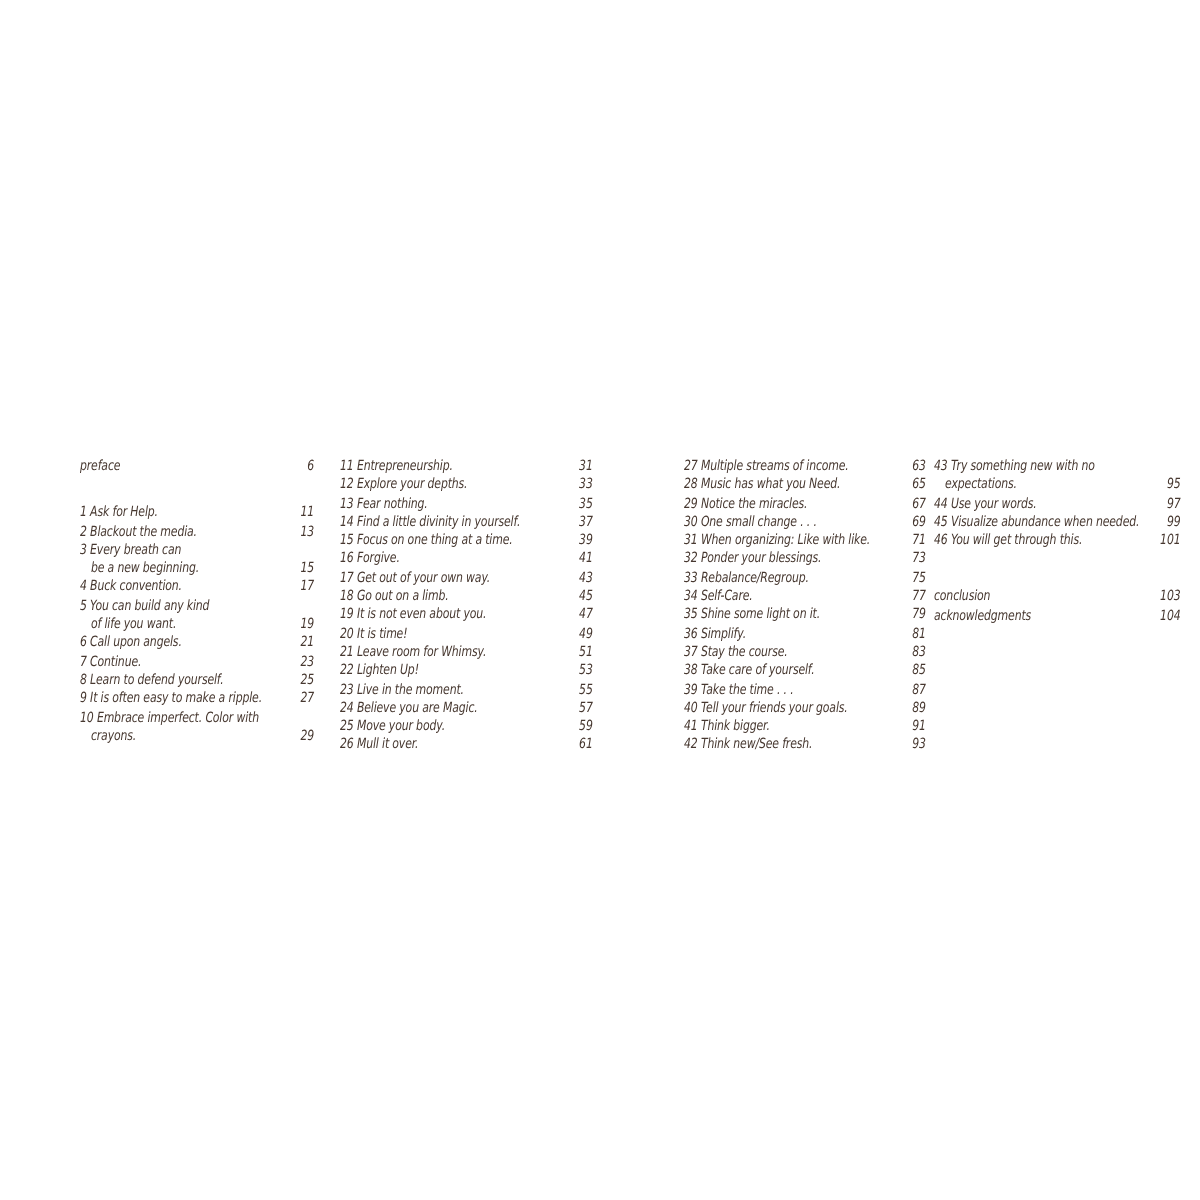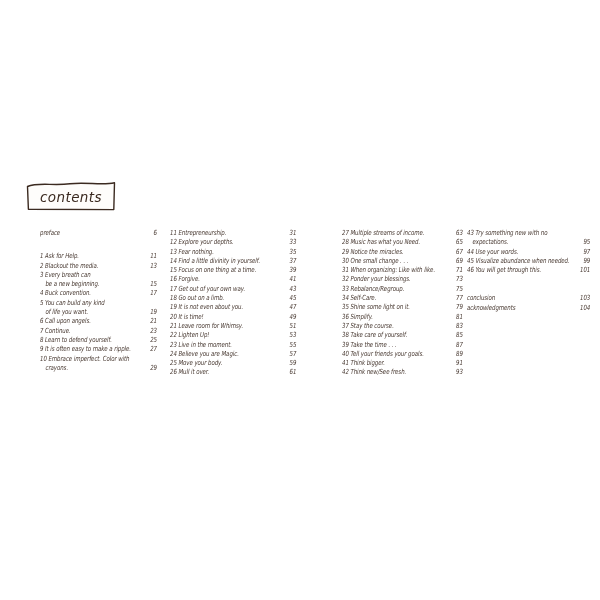--- a/index.html
+++ b/index.html
@@ -62,26 +62,20 @@
     padding-left: 7px;
     text-indent: -7px;
   }
   .entry-page { flex: none; }
 </style>
 </head>
 <body style="--ink: #473830; --ink-dark: #3b2a20; --paper: #ffffff;">
 
 <div class="spread">
 
-  <div class="title-box">
-    <svg width="92" height="34" viewBox="0 0 92 34">
-      <path d="M2.5 7.5 C 13 3, 28 7, 45 4.8 C 61 2.8, 77 6.6, 89.5 3.8 L 88.8 30.6 L 3.4 30.2 Z" fill="#fefdfb" stroke="#3b2a20" stroke-width="1.4" stroke-linejoin="round"></path>
-    </svg>
-    <span class="title-text">contents</span>
-  </div>
 
   <div class="toc-columns">
       <div class="toc-col">
         <div class="toc-section">
           <div class="entry">
             <span class="entry-title">preface</span>
             <span class="entry-page">6</span>
           </div>
         </div>
         <div class="toc-section">

